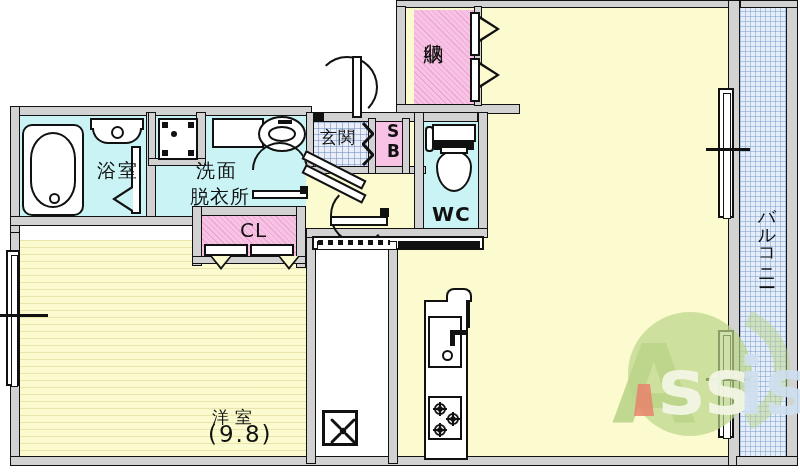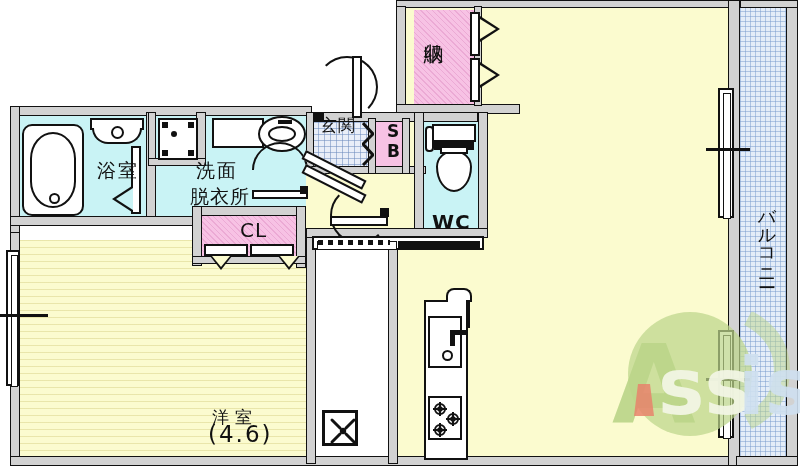--- a/index.html
+++ b/index.html
@@ -257,28 +257,28 @@
     </svg>
   </div>
 
   <div class="lbl jp" style="left:97px;top:160px;font-size:19px;letter-spacing:2px;">浴室</div>
 
   <div class="lbl jp ctr" style="left:196px;top:160px;font-size:19px;letter-spacing:2px;">洗面</div>
   <div class="lbl jp ctr" style="left:190px;top:186px;font-size:19px;letter-spacing:1px;">脱衣所</div>
 
   <div class="lbl" style="left:240px;top:220px;font-size:20px;letter-spacing:1px;">CL</div>
 
-  <div class="lbl jp" style="left:320px;top:116px;font-size:17px;letter-spacing:1px;">玄関</div>
+  <div class="lbl jp" style="left:320px;top:128px;font-size:17px;letter-spacing:1px;">玄関</div>
 
   <div class="lbl" style="left:387px;top:122px;font-size:17px;font-weight:600;">S</div>
   <div class="lbl" style="left:387px;top:142px;font-size:17px;font-weight:600;">B</div>
 
-  <div class="lbl" style="left:432px;top:204px;font-size:20px;font-weight:600;letter-spacing:1px;margin-top:8px;">WC</div>
+  <div class="lbl" style="left:432px;top:204px;font-size:20px;font-weight:600;letter-spacing:1px;">WC</div>
 
   <div class="lbl jp vert" style="left:424px;top:28px;font-size:20px;">収納</div>
 
   <div class="lbl jp vert" style="left:758px;top:196px;font-size:18px;">バルコニー</div>
 
   <div class="lbl jp ctr" style="left:212px;top:408px;font-size:17px;letter-spacing:6px;">洋室</div>
-  <div class="lbl ctr" style="left:208px;top:422px;font-size:23px;letter-spacing:2px;">(4.6)</div>
+  <div class="lbl ctr" style="left:208px;top:422px;font-size:23px;letter-spacing:2px;">(9.8)</div>
 
 
 </div>
 
 </body></html>

